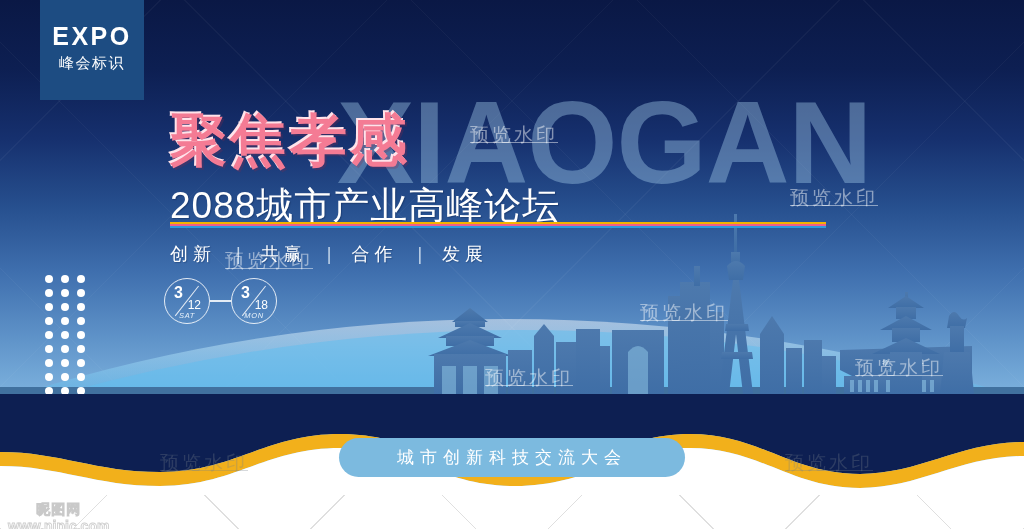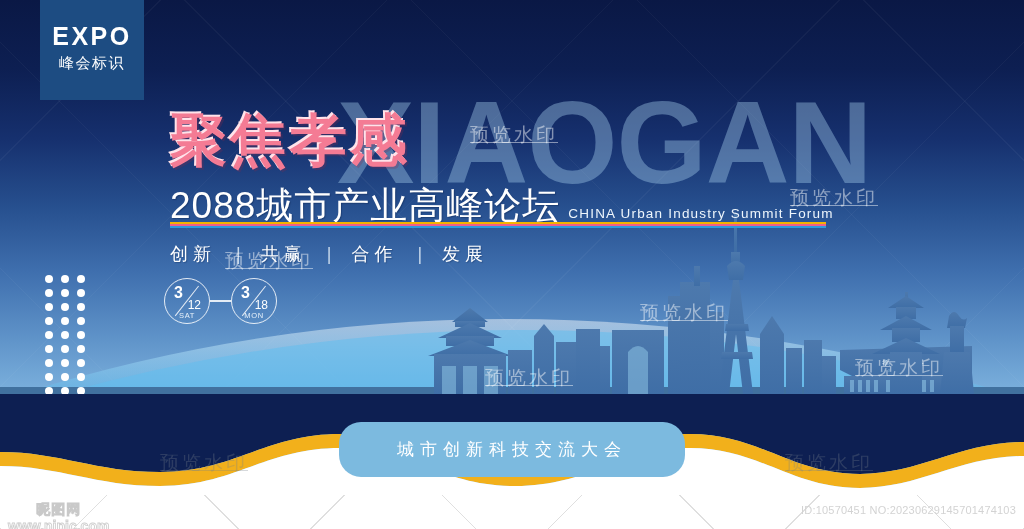--- a/index.html
+++ b/index.html
@@ -115,21 +115,21 @@
   #dates .m {
     position:absolute; left:9px; top:6px;
     color:#fff; font-size:16px; font-weight:bold; line-height:1;
   }
   #dates .d {
     position:absolute; right:8px; top:20px;
     color:#fff; font-size:12px; line-height:1;
   }
   #dates .w {
     position:absolute; left:0; right:0; bottom:4px; text-align:center;
-    color:#e7f1fa; font-size:7.5px; letter-spacing:.6px; line-height:1;
+    color:#e7f1fa; font-size:7.5px; letter-spacing:.6px; line-height:1;font-style:italic;
   }
   #dates .link { width:21px; height:1.4px; background:rgba(255,255,255,.85); flex:none; }
 
   
   #dot-grid {
     position:absolute; left:45px; top:275px; z-index:4;
     display:grid; grid-template-columns:repeat(3,16px); grid-auto-rows:14px;
   }
   #dot-grid i { display:block; width:8px; height:8px; border-radius:50%; background:#fff; }
 
@@ -141,21 +141,21 @@
     position:absolute; left:0; bottom:0; width:1024px; height:101px; z-index:6;
     overflow:hidden;
   }
   #navy-band svg { position:absolute; left:0; top:0; }
 
   
   #bottom-pill {
     position:absolute; left:50%; transform:translateX(-50%);
     bottom:18px; z-index:8;
     background:#7cbadf; border-radius:22px;
-    padding:16px 58px;
+    padding:8px 58px;
     color:#fff; font-size:17px; letter-spacing:6px; white-space:nowrap;
     text-align:center;
   }
 
   
   .wm {
     position:absolute; z-index:9; pointer-events:none;
     color:rgba(255,255,255,.48); font-size:19px; letter-spacing:3px;
     font-family:"Liberation Sans","DejaVu Sans",sans-serif;
     white-space:nowrap;
@@ -204,21 +204,20 @@
 
   <div id="logo-box">
     <span class="logo-en">EXPO</span>
     <span class="logo-cn">峰会标识</span>
   </div>
 
   <div id="main-title">聚焦孝感</div>
 
   <div id="sub-row">
     <span id="sub-title-cn">2088城市产业高峰论坛</span>
-    <span id="sub-title-en">CHINA Urban Industry Summit Forum</span>
   </div>
 
   <div id="rule">
     <div class="r r1"></div>
     <div class="r r2"></div>
     <div class="r r3"></div>
   </div>
 
   <div id="keywords">
       <span class="kw">创新</span>
@@ -409,14 +408,13 @@
     <div class="wm dark" style="left: 160px; top: 450px;">预览水印</div>
     <div class="wm dark" style="left: 785px; top: 450px;">预览水印</div>
   </div>
 
 <div id="footer">
   <div id="footer-x"></div>
   <div id="nipic-logo">
     <span class="gl">昵图网</span>
     <span class="url">www.nipic.com</span>
   </div>
-  <div id="nipic-id">ID:10570451 NO:20230629145701474103</div>
 </div>
 
 </body></html>

